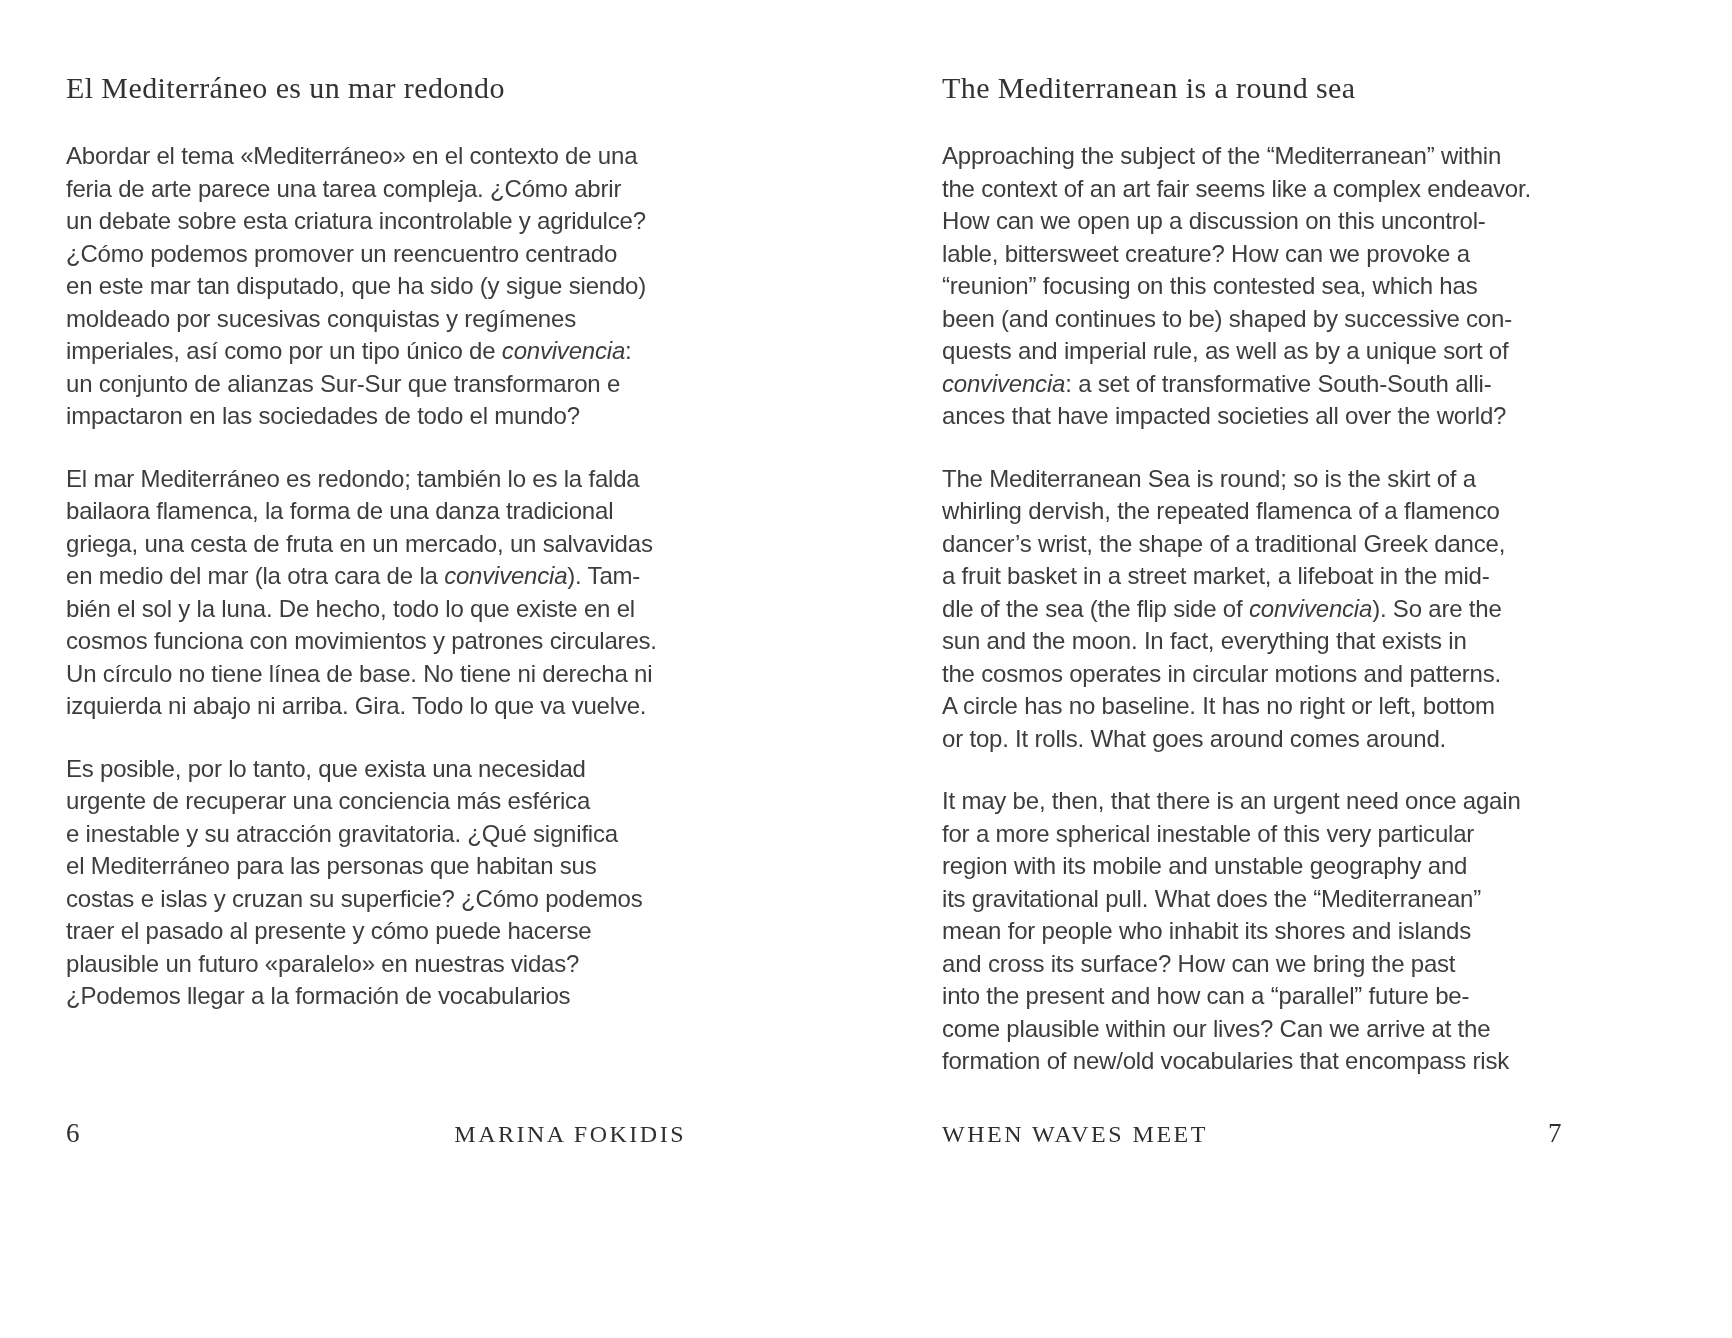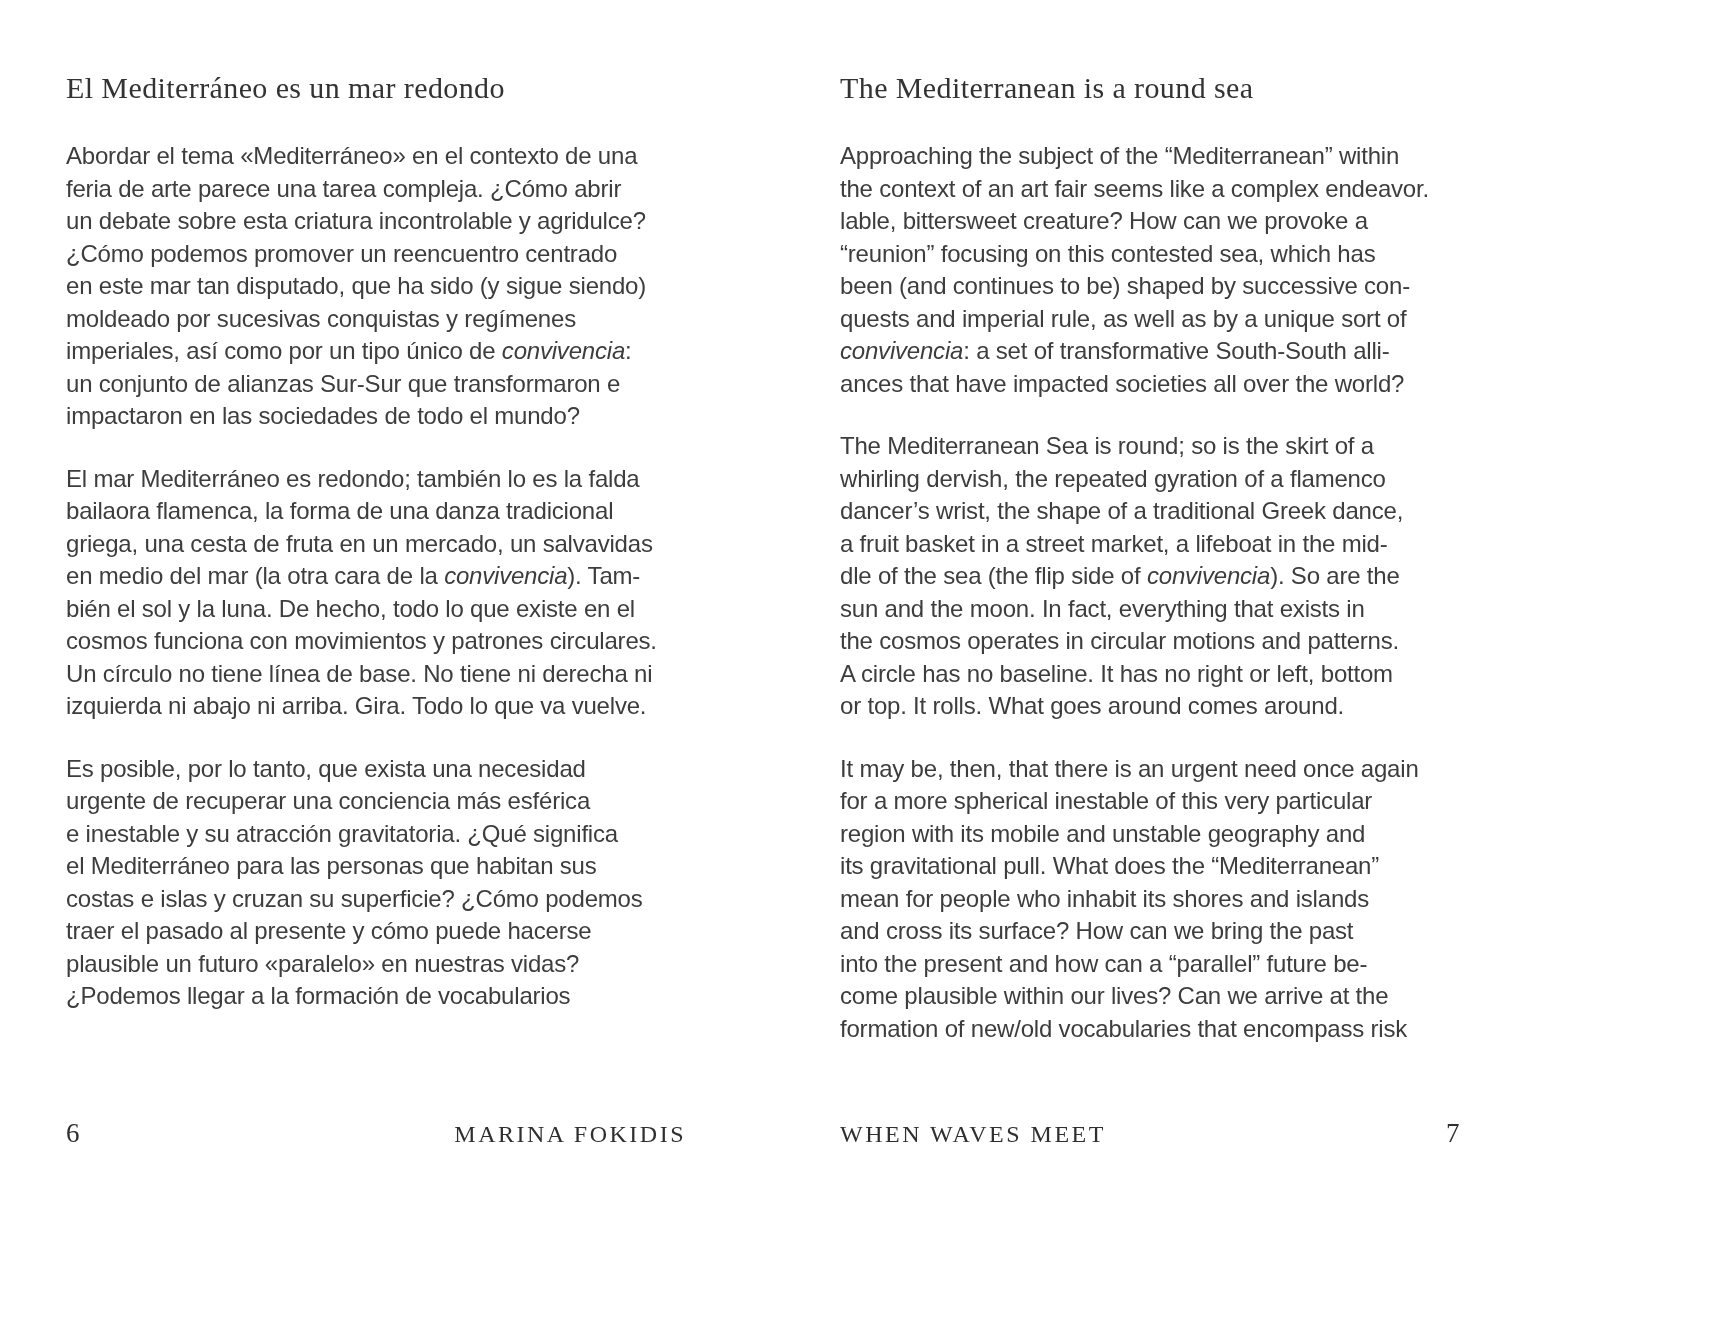--- a/index.html
+++ b/index.html
@@ -16,21 +16,21 @@
     color: #3a3a3a;
     font-family: "Liberation Sans", sans-serif;
   }
   .page {
     position: absolute;
     top: 0;
     height: 100%;
     width: 620px;
   }
   .page-left  { left: 66px; }
-  .page-right { left: 840px; }
+  .page-right { left: 942px; }
 
   .page-title {
     margin: 0;
     padding-top: 70px;
     font-family: "Liberation Serif", serif;
     font-weight: 400;
     font-size: 30px;
     line-height: 36px;
     letter-spacing: 0.4px;
     color: #333333;
@@ -111,30 +111,31 @@
       <span class="running-title">MARINA FOKIDIS</span>
     </div>
   </div>
 
   <div class="page page-right">
     <div class="page-title">The Mediterranean is a round sea</div>
     <div class="body-text">
       <div class="paragraph">
           <div class="line"><span>Approaching the subject of the “Mediterranean” within</span></div>
           <div class="line"><span>the context of an art fair seems like a complex endeavor.</span></div>
+          <div class="line"><span>How can we open up a discussion on this uncontrol-</span></div>
           <div class="line"><span>lable, bittersweet creature? How can we provoke a</span></div>
           <div class="line"><span>“reunion” focusing on this contested sea, which has</span></div>
           <div class="line"><span>been (and continues to be) shaped by successive con-</span></div>
           <div class="line"><span>quests and imperial rule, as well as by a unique sort of</span></div>
           <div class="line"><i>convivencia</i><span>: a set of transformative South-South alli-</span></div>
           <div class="line"><span>ances that have impacted societies all over the world?</span></div>
         </div>
       <div class="paragraph">
           <div class="line"><span>The Mediterranean Sea is round; so is the skirt of a</span></div>
-          <div class="line"><span>whirling dervish, the repeated gyration of a flamenco</span></div>
+          <div class="line"><span>whirling dervish, the repeated flamenca of a flamenco</span></div>
           <div class="line"><span>dancer’s wrist, the shape of a traditional Greek dance,</span></div>
           <div class="line"><span>a fruit basket in a street market, a lifeboat in the mid-</span></div>
           <div class="line"><span>dle of the sea (the flip side of </span><i>convivencia</i><span>). So are the</span></div>
           <div class="line"><span>sun and the moon. In fact, everything that exists in</span></div>
           <div class="line"><span>the cosmos operates in circular motions and patterns.</span></div>
           <div class="line"><span>A circle has no baseline. It has no right or left, bottom</span></div>
           <div class="line"><span>or top. It rolls. What goes around comes around.</span></div>
         </div>
       <div class="paragraph">
           <div class="line"><span>It may be, then, that there is an urgent need once again</span></div>

